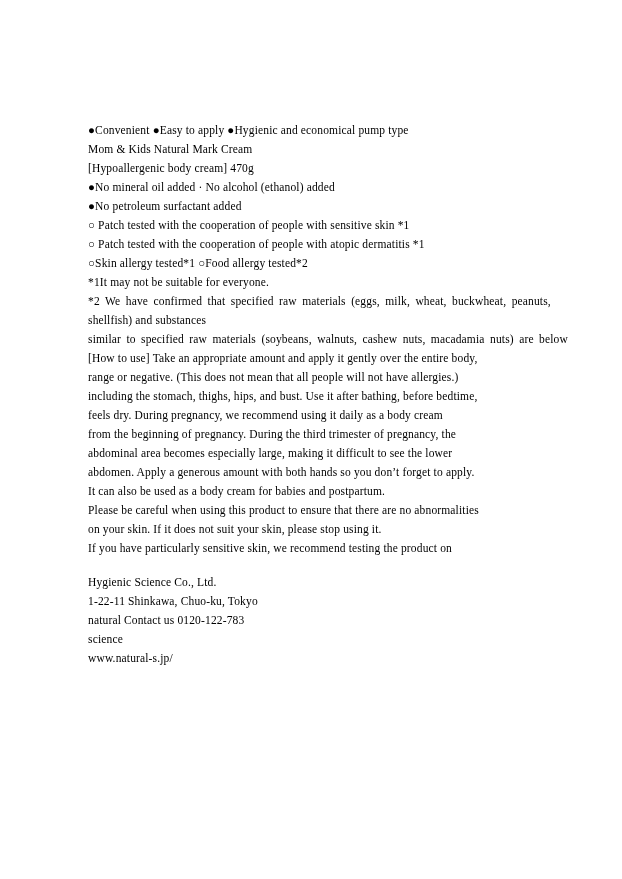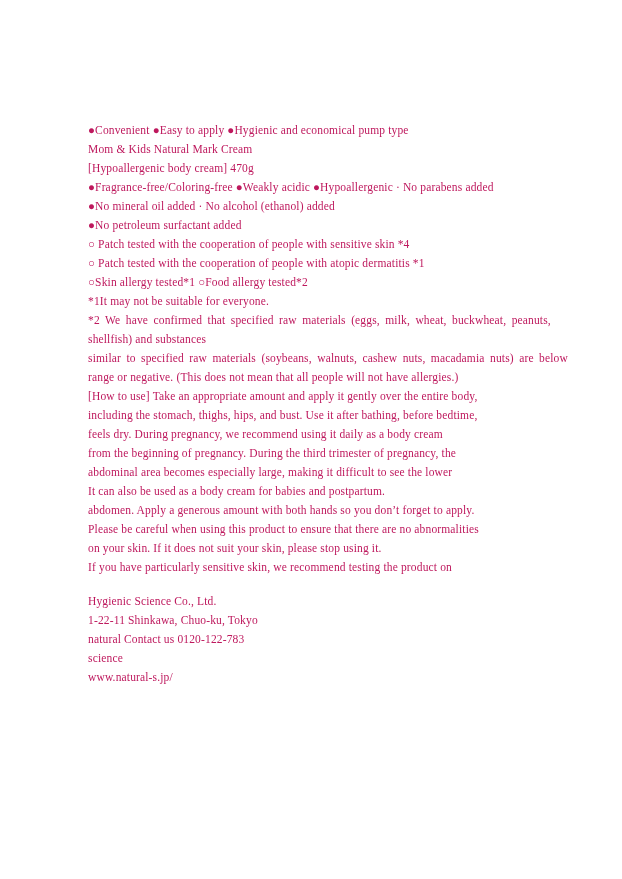--- a/index.html
+++ b/index.html
@@ -12,21 +12,21 @@
     background: #ffffff;
     overflow: hidden;
     position: relative;
     font-family: "Liberation Serif", "DejaVu Serif", serif;
   }
   .doc {
     position: absolute;
     left: 88px;
     top: 121px;
     width: 462px;
-    color: #be185d;
+    color: #000000;
   }
   .line {
     white-space: pre;
     font-size: 11.5px;
     line-height: 19px;
     letter-spacing: 0.15px;
     font-weight: 400;
   }
   
   .line.spread {
@@ -38,38 +38,37 @@
   }
 </style>
 </head>
 <body>
 
 <div class="doc">
   <div>
       <div class="line">●Convenient ●Easy to apply ●Hygienic and economical pump type</div>
       <div class="line">Mom &amp; Kids Natural Mark Cream</div>
       <div class="line">[Hypoallergenic body cream] 470g</div>
-      <div class="line">●Fragrance-free/Coloring-free ●Weakly acidic ●Hypoallergenic · No parabens added</div>
       <div class="line">●No mineral oil added · No alcohol (ethanol) added</div>
       <div class="line">●No petroleum surfactant added</div>
-      <div class="line">○ Patch tested with the cooperation of people with sensitive skin *4</div>
+      <div class="line">○ Patch tested with the cooperation of people with sensitive skin *1</div>
       <div class="line">○ Patch tested with the cooperation of people with atopic dermatitis *1</div>
       <div class="line">○Skin allergy tested*1 ○Food allergy tested*2</div>
       <div class="line">*1It may not be suitable for everyone.</div>
       <div class="line spread">*2 We have confirmed that specified raw materials (eggs, milk, wheat, buckwheat, peanuts,</div>
       <div class="line">shellfish) and substances</div>
       <div class="line spread">similar to specified raw materials (soybeans, walnuts, cashew nuts, macadamia nuts) are below</div>
+      <div class="line">[How to use] Take an appropriate amount and apply it gently over the entire body,</div>
       <div class="line">range or negative. (This does not mean that all people will not have allergies.)</div>
-      <div class="line">[How to use] Take an appropriate amount and apply it gently over the entire body,</div>
       <div class="line">including the stomach, thighs, hips, and bust. Use it after bathing, before bedtime,</div>
       <div class="line">feels dry. During pregnancy, we recommend using it daily as a body cream</div>
       <div class="line">from the beginning of pregnancy. During the third trimester of pregnancy, the</div>
       <div class="line">abdominal area becomes especially large, making it difficult to see the lower</div>
+      <div class="line">abdomen. Apply a generous amount with both hands so you don’t forget to apply.</div>
       <div class="line">It can also be used as a body cream for babies and postpartum.</div>
-      <div class="line">abdomen. Apply a generous amount with both hands so you don’t forget to apply.</div>
       <div class="line">Please be careful when using this product to ensure that there are no abnormalities</div>
       <div class="line">on your skin. If it does not suit your skin, please stop using it.</div>
       <div class="line">If you have particularly sensitive skin, we recommend testing the product on</div>
     </div>
   <div class="gap"></div>
   <div>
       <div class="line">Hygienic Science Co., Ltd.</div>
       <div class="line">1-22-11 Shinkawa, Chuo-ku, Tokyo</div>
       <div class="line">natural Contact us 0120-122-783</div>
       <div class="line">science</div>

